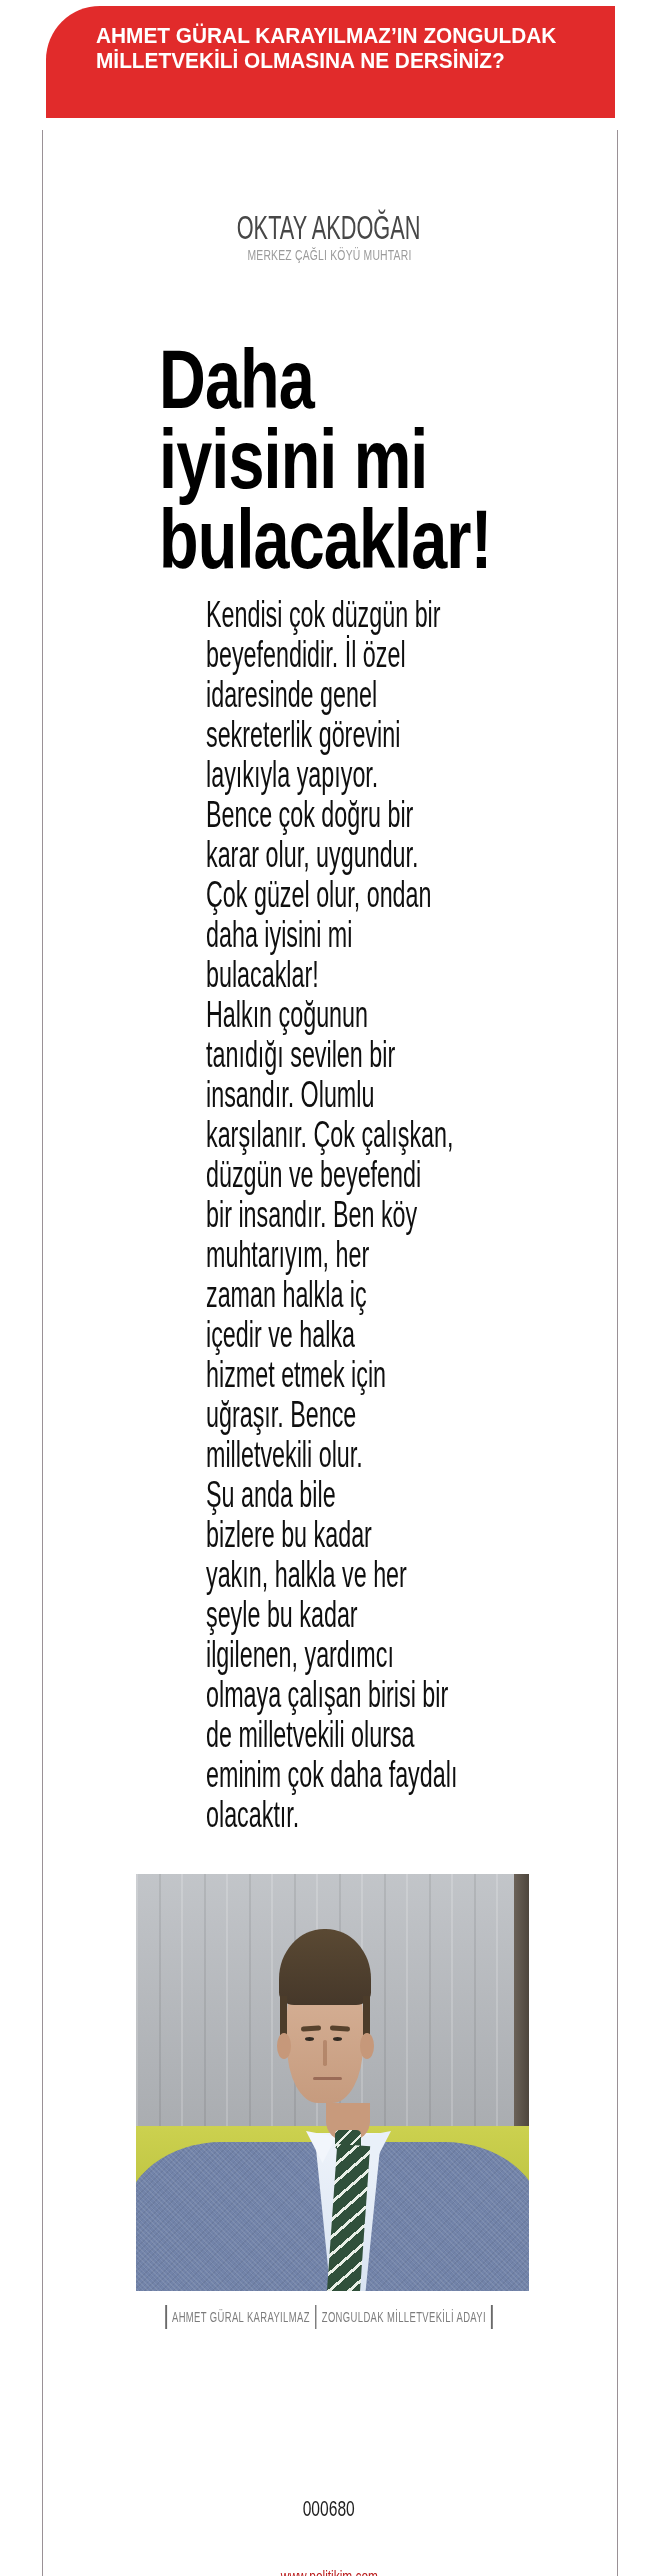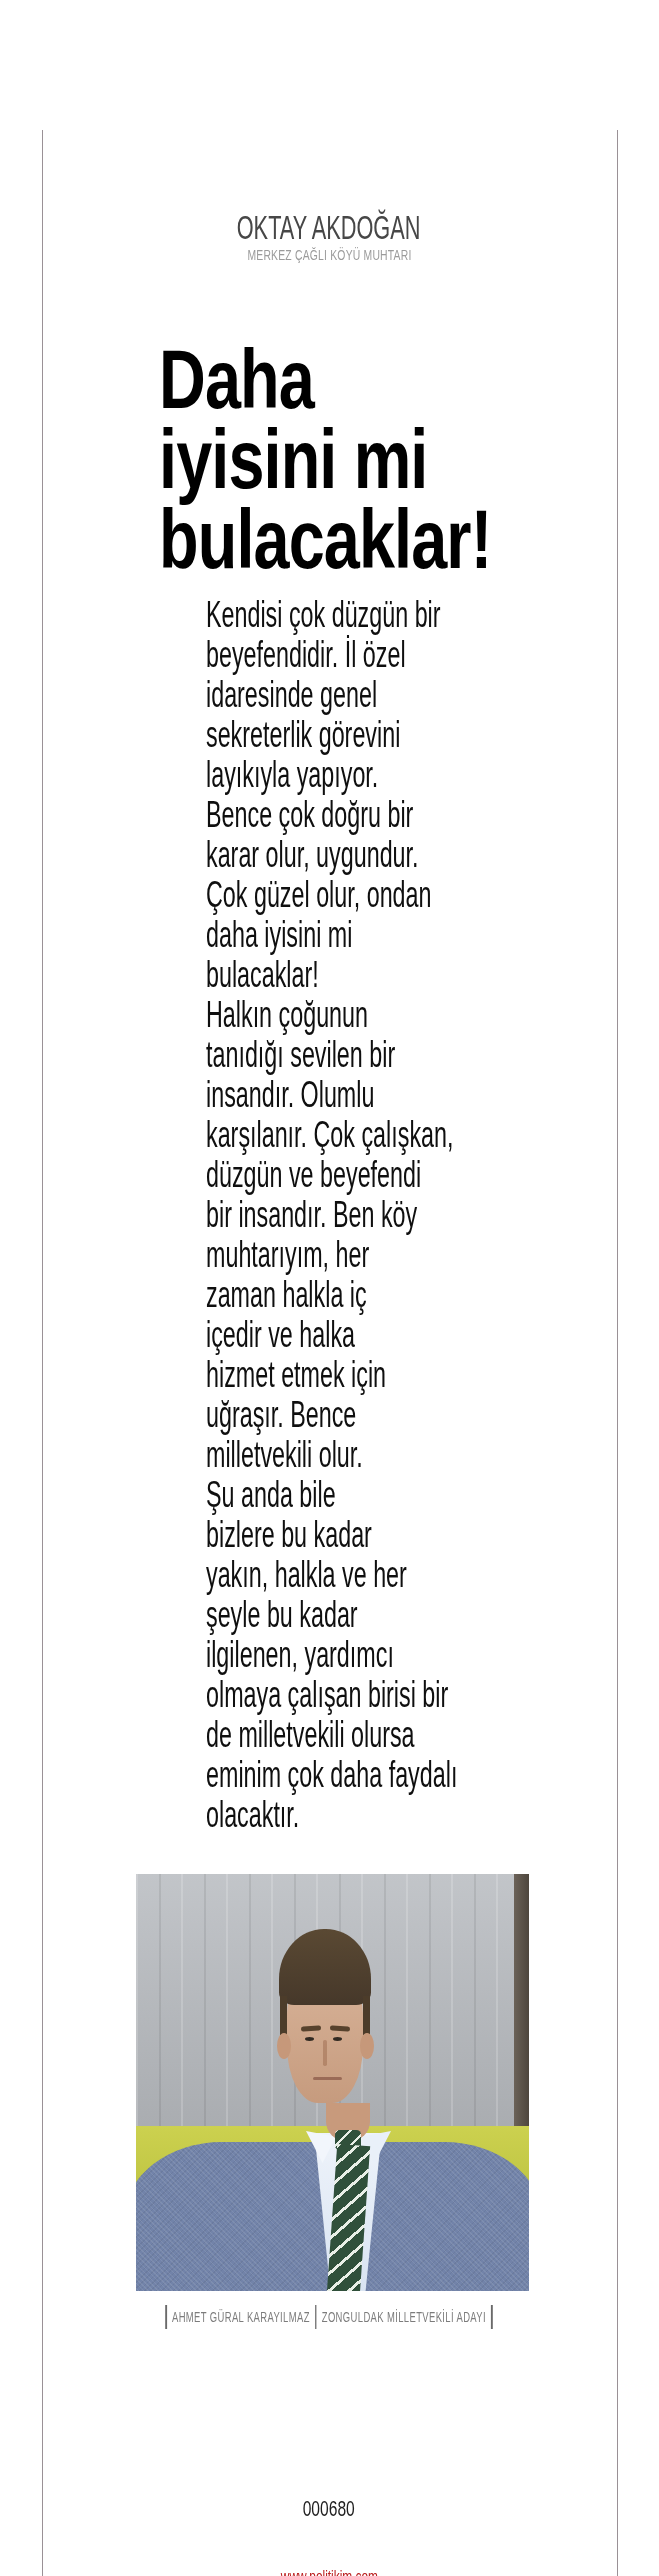--- a/index.html
+++ b/index.html
@@ -88,20 +88,26 @@
   .footer-code{top:2500px;font-size:22px;line-height:18.3px;color:#1f1f1f;}
   .footer-code > span{transform:scaleX(.71);}
   .footer-site{top:2521px;font-size:17px;line-height:18.3px;color:#b91c1c;margin-top:47px;}
   .footer-site > span{transform:scaleX(.70);}
 </style>
 </head>
 <body>
 
 <div id="page">
 
+  <div class="banner" style="background: rgb(225, 43, 43);">
+    <div class="banner-text" style="color: rgb(255, 255, 255);">
+      <div>AHMET GÜRAL KARAYILMAZ’IN ZONGULDAK</div>
+      <div>MİLLETVEKİLİ OLMASINA NE DERSİNİZ?</div>
+    </div>
+  </div>
 
   <div class="rule rule-left"></div>
   <div class="rule rule-right"></div>
 
   <div class="center-wrap who-title">
     <span>MERKEZ ÇAĞLI KÖYÜ MUHTARI</span>
   </div>
   <div class="center-wrap who-name">
     <span>OKTAY AKDOĞAN</span>
   </div>

